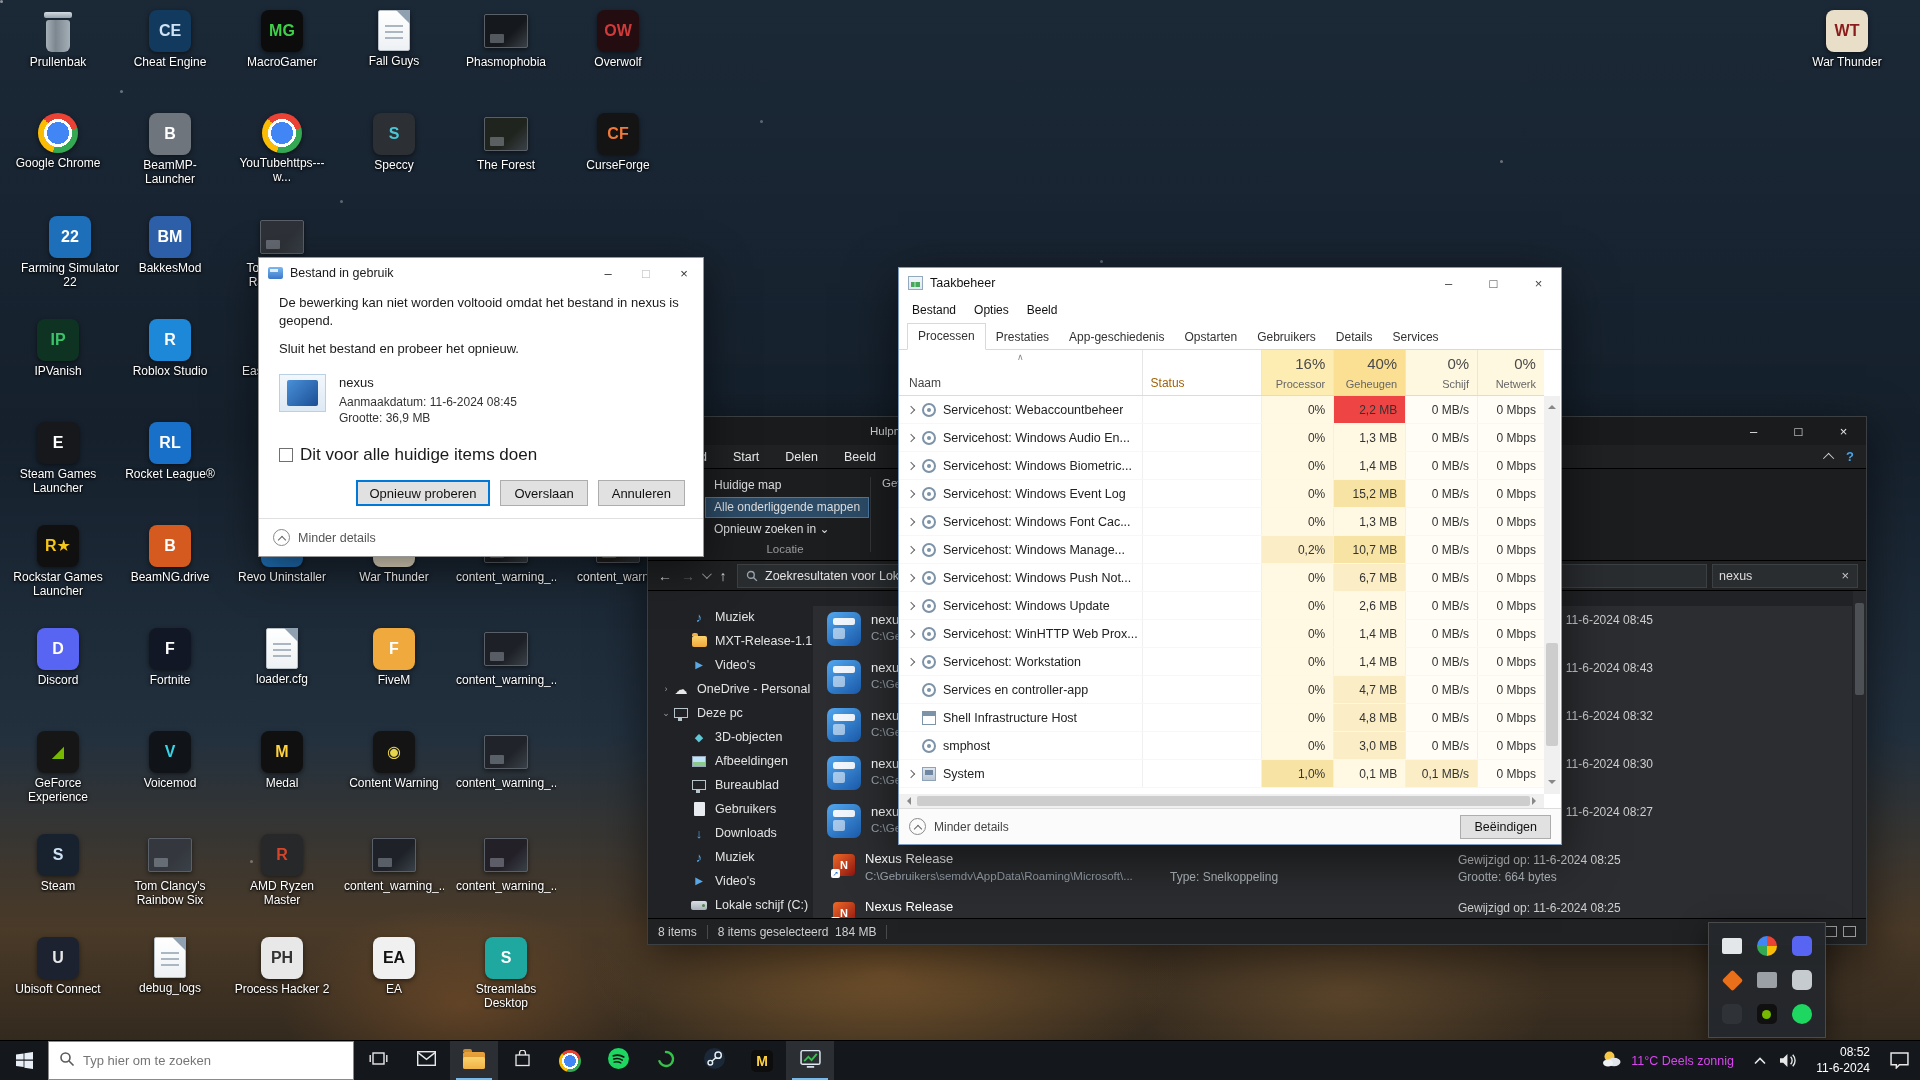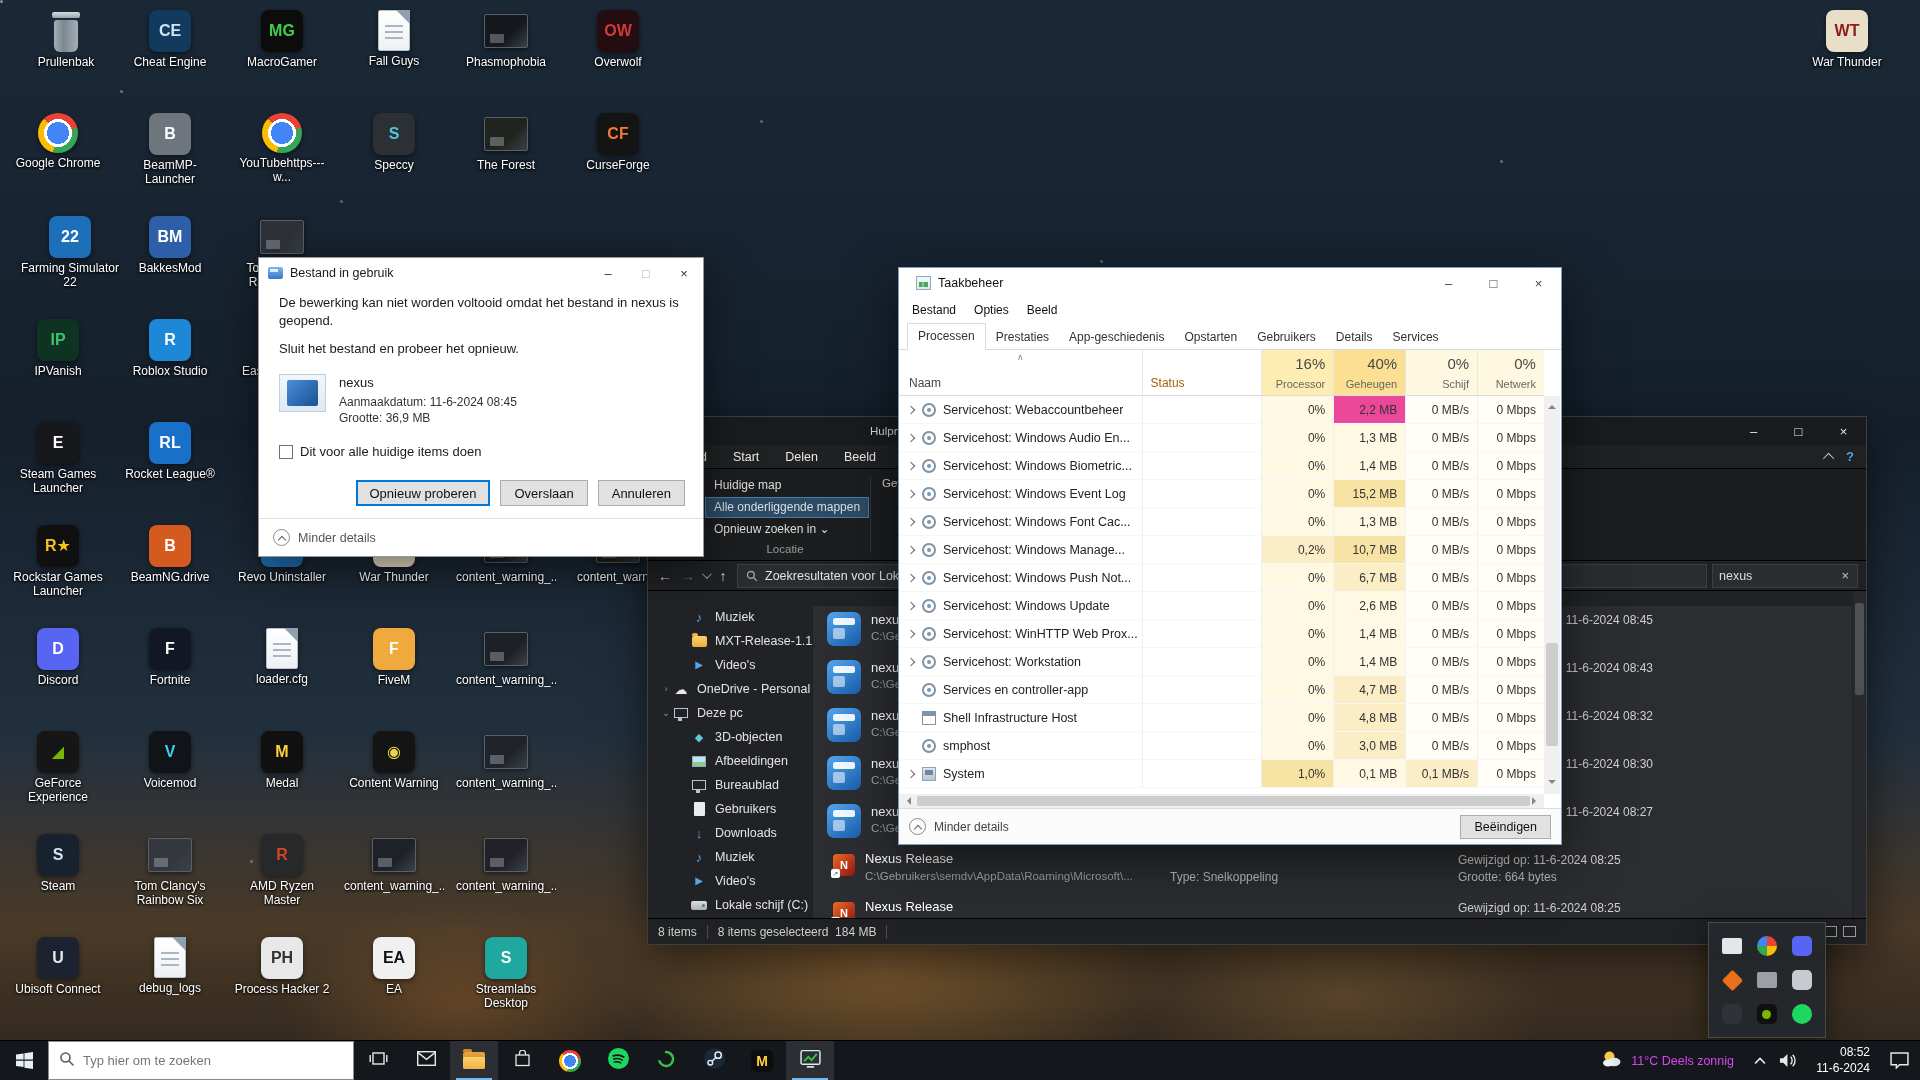--- a/index.html
+++ b/index.html
@@ -138,21 +138,21 @@
   .x-status { height:26px; flex:none; background:#1f2123; border-top:1px solid #000; display:flex;
     align-items:center; gap:10px; padding:0 10px; font-size:12px; color:#cfcfcf; }
   .st-div { width:1px; height:14px; background:#4a4a4a; }
   .x-status .right { margin-left:auto; display:flex; gap:6px; }
   .view-ico { width:13px; height:11px; border:1.4px solid #9a9a9a; }
 
   
   .tm { position:absolute; left:898px; top:267px; width:664px; height:578px; z-index:20;
     background:#fff; border:1px solid #7d9cc0; box-shadow:0 16px 48px rgba(0,0,0,.55);
     display:flex; flex-direction:column; color:#111; }
-  .tm-titlebar { height:30px; flex:none; display:flex; align-items:center; padding-left:17px; gap:7px; }
+  .tm-titlebar { height:30px; flex:none; display:flex; align-items:center; padding-left:9px; gap:7px; }
   .tm-app-ico { width:15px; height:14px; background:linear-gradient(#f2f6fa,#dfe8f0); border:1px solid #93a9bd; position:relative; }
   .tm-app-ico::after { content:""; position:absolute; left:2px; right:2px; bottom:2px; height:5px;
     background:linear-gradient(90deg,#45a85a 30%,#7cc88e 30% 60%,#45a85a 60%); }
   .tm-title { font-size:12.5px; }
   .tm-controls { margin-left:auto; display:flex; height:100%; }
   .tm .wc { color:#444; }
   .tm-menubar { height:24px; flex:none; display:flex; align-items:center; padding-left:4px; }
   .tm-menu-item { font-size:12px; padding:0 9px; }
   .tm-tabs { height:28px; flex:none; display:flex; align-items:flex-end; padding-left:8px;
     border-bottom:1px solid #d9d9d9; background:#fff; }
@@ -222,21 +222,21 @@
   .dlg-body { flex:1; padding:6px 20px 0 20px; font-size:13px; line-height:1.4; }
   .dlg-body .l2 { margin-top:10px; }
   .dlg-file { display:flex; gap:13px; margin-top:15px; align-items:flex-start; }
   .dlg-thumb { width:47px; height:38px; flex:none; border:1px solid #bcd0e4; background:linear-gradient(#f2f7fc,#dde9f4); position:relative; }
   .dlg-thumb::after { content:""; position:absolute; inset:5px 7px; border-radius:2px;
     background:linear-gradient(135deg,#4a90d9,#1b4f94); }
   .dlg-file-meta .fm-name { font-size:13px; margin-bottom:2px; }
   .dlg-file-meta .fm-line { font-size:12px; color:#333; line-height:1.35; }
   .dlg-check { display:flex; align-items:center; gap:7px; margin-top:17px; }
   .cb-box { width:14px; height:14px; border:1px solid #707070; background:#fff; flex:none; }
-  .cb-label { font-size:13px; }
+  .cb-label { font-size:17px; }
   .dlg-buttons { flex:none; display:flex; justify-content:flex-end; gap:10px; padding:4px 18px 12px 18px; }
   .dlg-buttons .btn { height:26px; font-size:13px; }
   .dlg-buttons .btn.primary { border:1px solid #0078d7; box-shadow:inset 0 0 0 1px #0078d7; }
   .dlg-footer { flex:none; height:38px; border-top:1px solid #e0e0e0; display:flex; align-items:center;
     padding-left:14px; color:#555; font-size:12.5px; }
 
   
   .tray-popup { position:absolute; left:1708px; top:922px; width:118px; height:116px; z-index:40;
     background:rgba(36,39,43,.97); border:1px solid #4a4a4a; box-shadow:0 8px 24px rgba(0,0,0,.5);
     display:grid; grid-template-columns:repeat(3,1fr); align-items:center; justify-items:center; padding:6px; }
@@ -281,21 +281,21 @@
 </style>
 </head>
 <body>
 
 <div class="screen">
   <div class="wallpaper">
       <span class="snow"></span>
     </div>
 
   <div id="desktop-icons">
-      <div class="desk-icon" style="left: 16px; top: 10px;">
+      <div class="desk-icon" style="left: 8px; top: 10px;">
         <span class="di di-bin">
           <span class="bin-lid"></span>
           <span class="bin-body"></span>
         </span>
         <span class="desk-label">Prullenbak</span>
       </div>
       <div class="desk-icon" style="left: 120px; top: 10px;">
         <span class="di di-mono" style="background: rgb(18, 58, 94); color: rgb(207, 227, 247);">CE</span>
         <span class="desk-label">Cheat Engine</span>
       </div>
@@ -731,21 +731,21 @@
     </div>
     <div class="tm-rows" id="tm-rows">
         <div class="tm-row">
           <div class="tm-cell c-name">
             <span class="expander"></span>
             <span class="p-ico p-gear"></span>
             <span class="p-name">Servicehost: Webaccountbeheer</span>
           </div>
           <div class="tm-cell c-status"></div>
           <div class="tm-cell c-metric" style="background: rgb(255, 248, 226);">0%</div>
-          <div class="tm-cell c-metric" style="background: #ec4899;">2,2 MB</div>
+          <div class="tm-cell c-metric" style="background: #ef4444;">2,2 MB</div>
           <div class="tm-cell c-metric" style="background: rgb(255, 253, 246);">0 MB/s</div>
           <div class="tm-cell c-metric last" style="background: rgb(255, 253, 246);">0 Mbps</div>
         </div>
         <div class="tm-row">
           <div class="tm-cell c-name">
             <span class="expander"></span>
             <span class="p-ico p-gear"></span>
             <span class="p-name">Servicehost: Windows Audio En...</span>
           </div>
           <div class="tm-cell c-status"></div>

